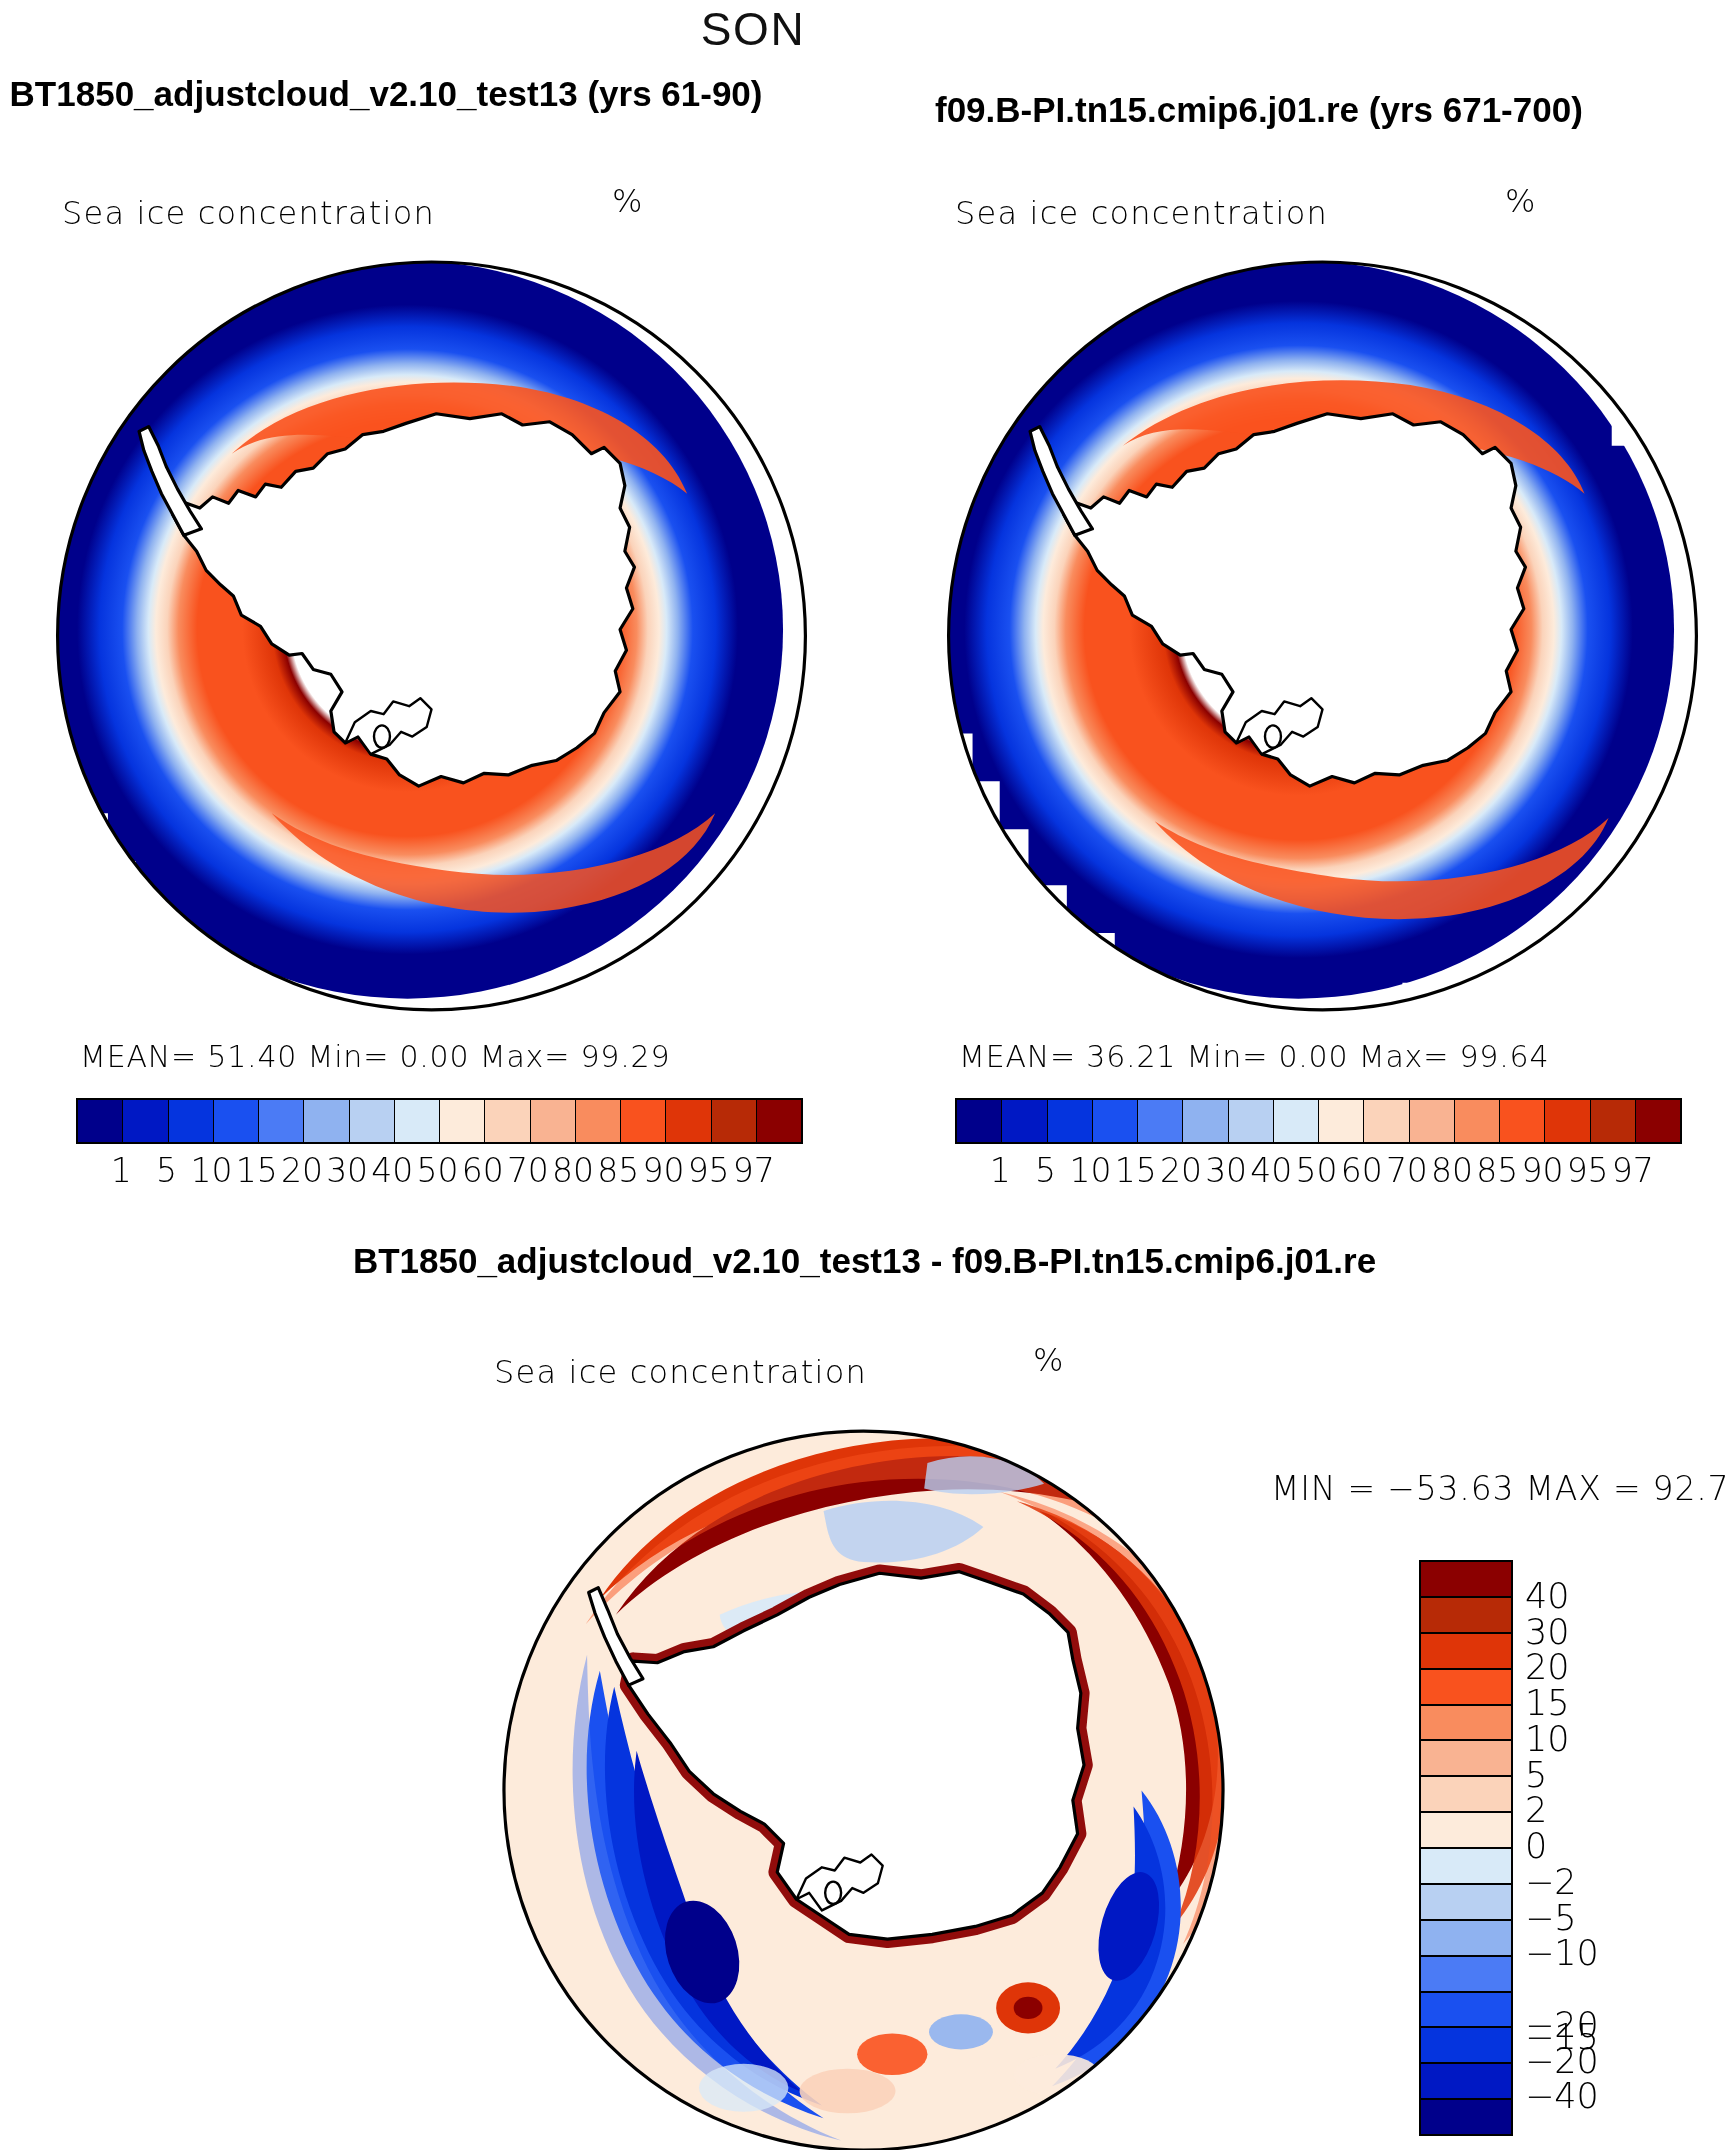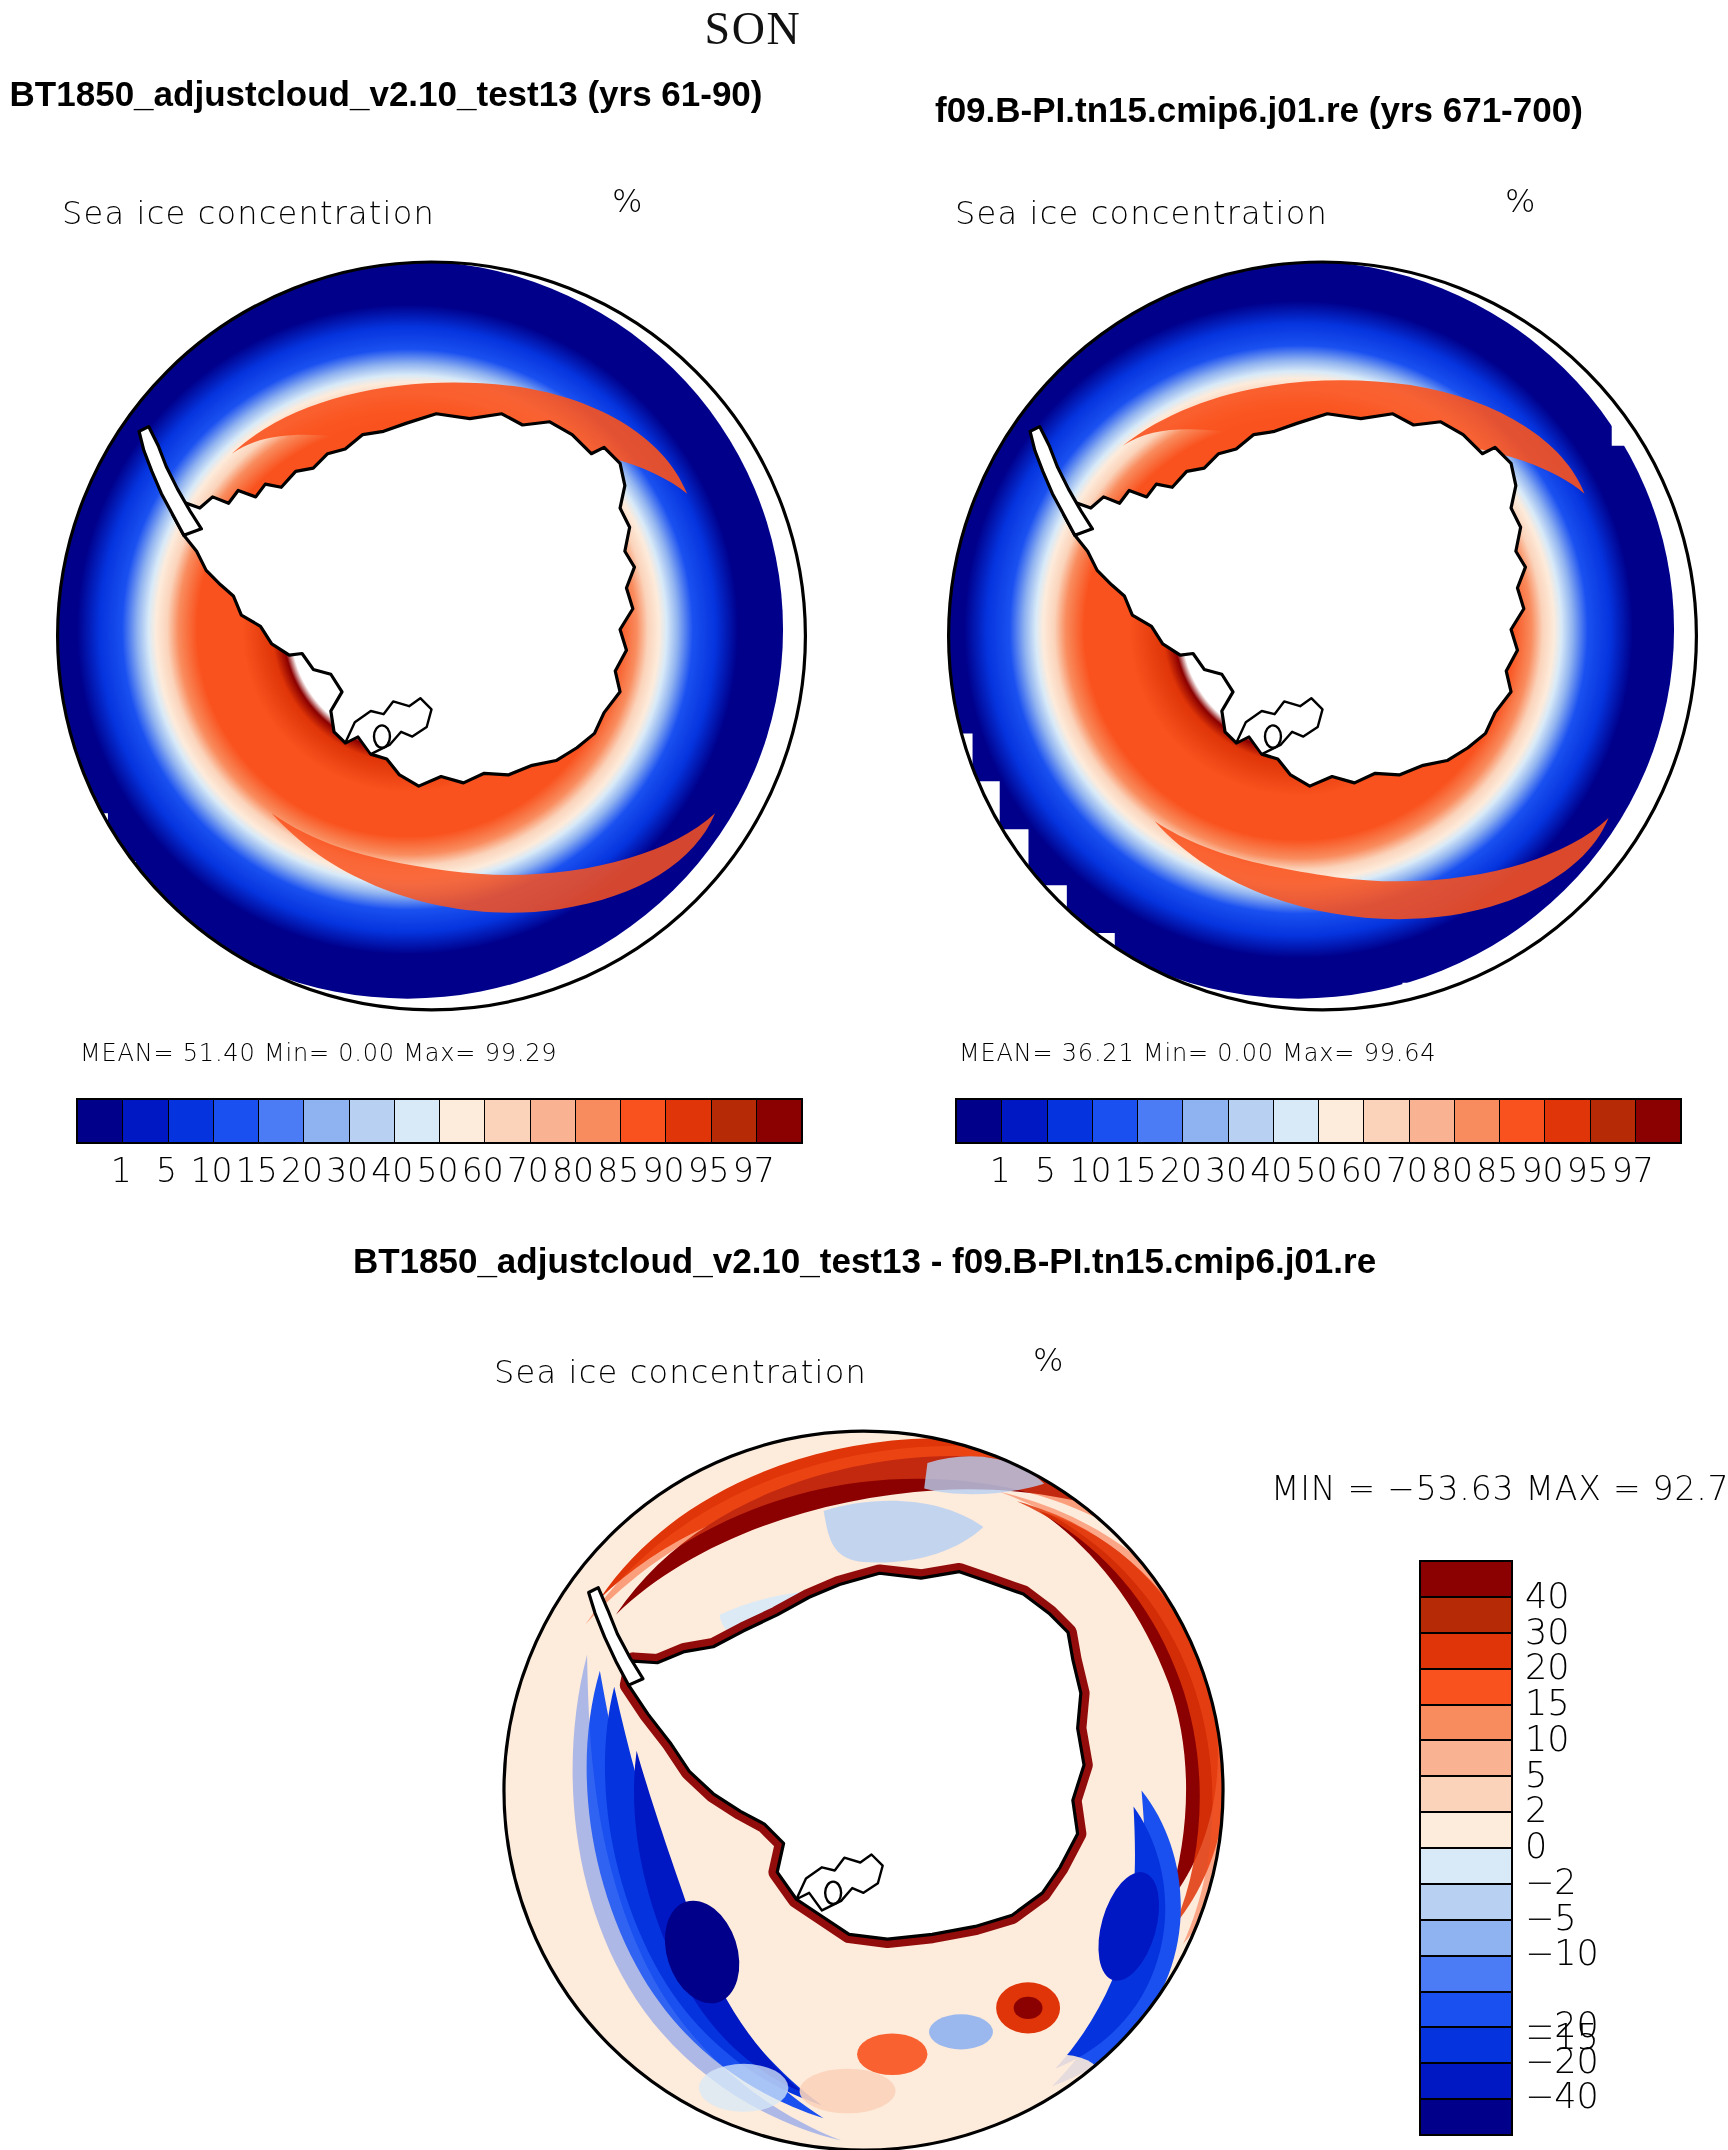--- a/index.html
+++ b/index.html
@@ -1,38 +1,38 @@
 <!DOCTYPE html>
 <html style="font-size:12.8px"><head>
 <meta charset="utf-8">
 <style>
   html,body{margin:0;padding:0;background:#ffffff;}
   body{width:1729px;height:2151px;position:relative;
        font-family:"Liberation Sans", sans-serif;color:#000;overflow:hidden;}
 
   .fig-title{position:absolute;top:1.6px;left:0;width:1506px;text-align:center;
-             font-family:Liberation Serif, serif;font-weight:300;font-size:46px;
+             font-family:Liberation Sans, sans-serif;font-weight:300;font-size:46px;
              letter-spacing:1.6px;color:#111;}
 
   .panel-title{position:absolute;font-family:"Liberation Sans", sans-serif;
                font-weight:bold;font-size:35px;white-space:nowrap;color:#000;}
   #t-left{top:74px;left:9.6px;text-align:center;}
   #t-right{top:90px;left:935px;}
   #t-diff{top:1241px;left:0;width:1729px;text-align:center;font-size:35px;}
 
   .varline{position:absolute;font-family:"DejaVu Sans", sans-serif;font-weight:300;
            font-size:32px;letter-spacing:1.2px;color:#000;}
   .varline .vname{position:absolute;left:0;top:12px;white-space:nowrap;}
   .varline .vunit{position:absolute;top:0;white-space:nowrap;}
 
   .map{position:absolute;overflow:hidden;}
   .map svg{display:block;}
 
   .stats{position:absolute;font-family:"DejaVu Sans", sans-serif;font-weight:300;
-         font-size:24px;letter-spacing:0.8px;white-space:nowrap;color:#000;}
+         font-size:30px;letter-spacing:0.8px;white-space:nowrap;color:#000;}
 
   .cbar-h{position:absolute;display:flex;border:2.4px solid #000;box-sizing:content-box;}
   .cbar-h .cell{flex:1 1 0;border-right:1.6px solid #000;}
   .cbar-h .cell:last-child{border-right:none;}
 
   .cbar-h-ticks{position:absolute;font-family:"DejaVu Sans", sans-serif;
                 font-weight:300;font-size:33px;color:#000;}
   .cbar-h-ticks span{position:absolute;transform:translateX(-50%);white-space:nowrap;}
 
   .cbar-v{position:absolute;border:2.4px solid #000;box-sizing:content-box;

